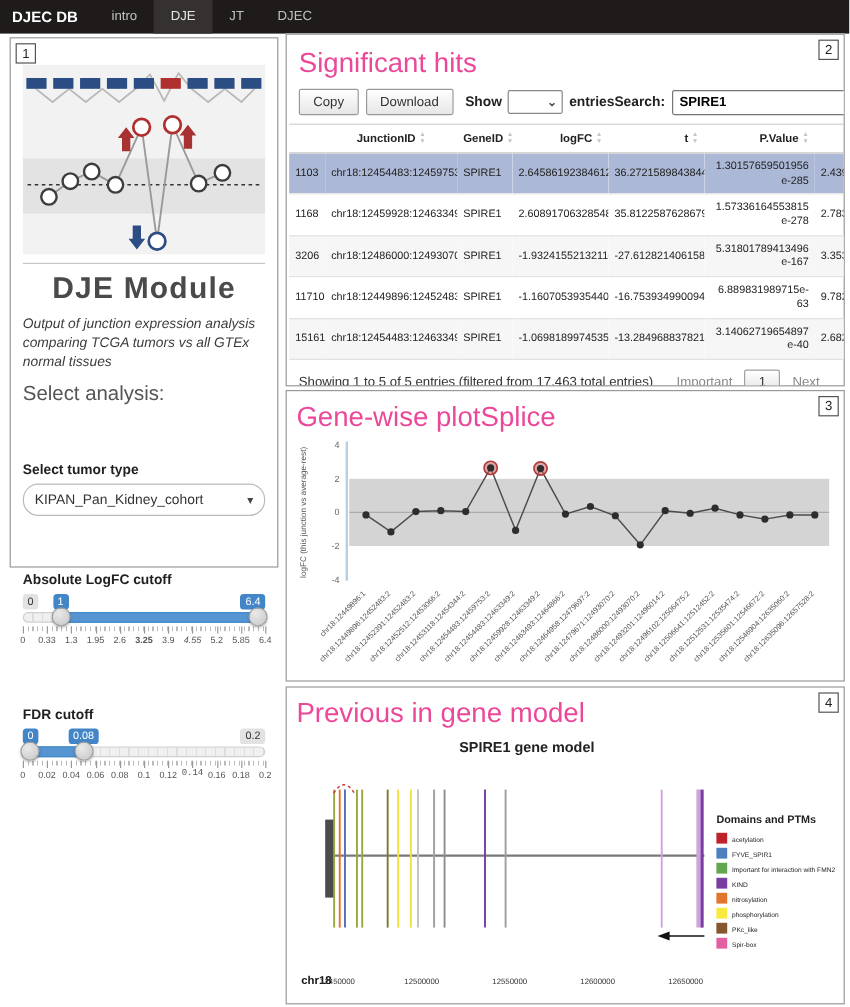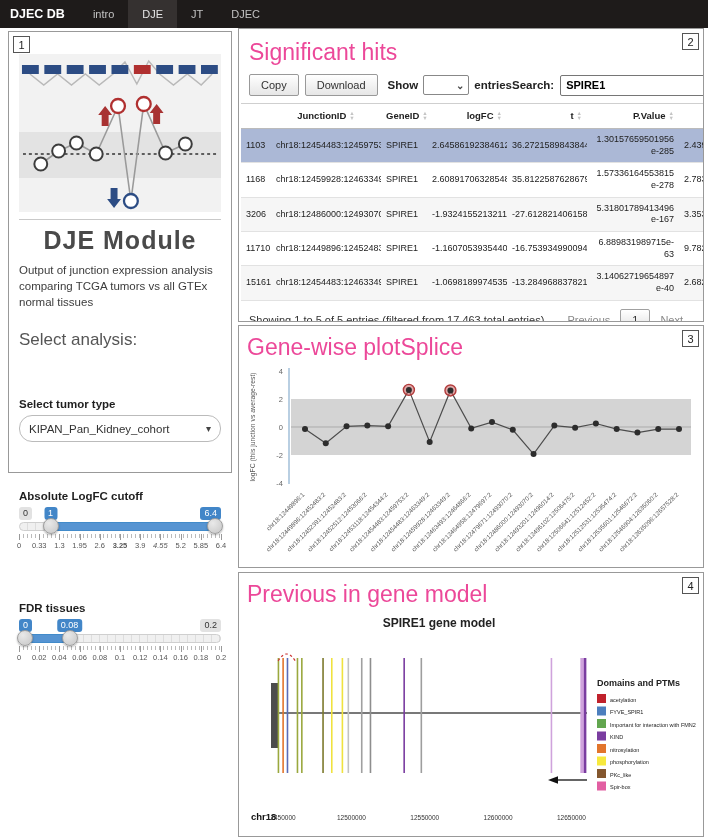--- a/index.html
+++ b/index.html
@@ -17,21 +17,21 @@
   .badge { position: absolute; width: 17px; height: 17px; border: 1px solid #555; background: #fff; color: #222; font-size: 11px; display: flex; align-items: center; justify-content: center; z-index: 5; }
   .badge.tl { top: 4px; left: 4px; } .badge.tr { top: 4px; right: 4px; }
   .panel-title { font-size: 23px; font-weight: 400; color: #ec4899; }
 
   
   #panel1 { left: 8px; top: 31px; width: 224px; height: 442px; padding: 8px 10px; }
   .logo-wrap { margin-top: 14px; background: #f2f2f2; }
   .logo-wrap svg { display: block; width: 100%; height: 158px; }
   .logo-sep { border: none; border-top: 1px solid #c9c9c9; margin: 7px 0 6px; }
   .module-title { text-align: center; font-size: 25px; font-weight: bold; letter-spacing: 1px; color: #4a4a4a; margin-bottom: 7px; }
-  .module-desc { font-size: 11.5px; color: #3c3c3c; line-height: 1.4; margin-bottom: 20px; }
+  .module-desc { font-size: 11.5px; color: #3c3c3c; line-height: 1.4; margin-bottom: 8px; font-style: italic; }
   .analysis-heading { font-size: 17px; font-weight: 400; color: #555; margin-bottom: 9px; }
   .ctl-label { font-size: 11.5px; font-weight: bold; color: #1f1f1f; margin-bottom: 5px; margin-top: 48px; }
   .select-box { height: 27px; border: 1px solid #bbb; border-radius: 13px; background: #fff; display: flex; align-items: center; justify-content: space-between; padding: 0 9px; font-size: 11.5px; color: #333; margin-bottom: 13px; cursor: pointer; }
   .caret { font-size: 10px; color: #444; }
 
   
   .irs { position: relative; height: 47px; margin-bottom: 4px; }
   .irs-bubble { position: absolute; top: 0; font-size: 9px; padding: 1px 4px; border-radius: 3px; line-height: 1.2; }
   .irs-bubble.blue { background: #4286c8; color: #fff; }
   .irs-bubble.gray { background: #e2e2e2; color: #333; }
@@ -176,21 +176,21 @@
           <span class="glabel" style="left: 70%; font-style: italic;">4.55</span>
           <div class="tick" style="left: 80%;"></div>
           <span class="glabel" style="left: 80%;">5.2</span>
           <div class="tick" style="left: 90%;"></div>
           <span class="glabel" style="left: 90%;">5.85</span>
           <div class="tick" style="left: 100%;"></div>
           <span class="glabel" style="left: 100%;">6.4</span>
         </div>
     </div>
 
-    <div class="ctl-label">FDR tissues</div>
+    <div class="ctl-label">FDR cutoff</div>
     <div class="irs">
       <span class="irs-bubble blue" style="left:0">0</span>
       <span class="irs-bubble blue" style="left:25%;transform:translateX(-50%)">0.08</span>
       <span class="irs-bubble gray" style="right:0">0.2</span>
       <div class="irs-line"></div>
       <div class="irs-bar" style="left:0;width:25%"></div>
       <div class="irs-handle" style="left:-2px"></div>
       <div class="irs-handle" style="left:calc(25% - 8px)"></div>
       <div class="irs-grid">
           <div class="mticks"></div>
@@ -202,21 +202,21 @@
           <span class="glabel" style="left: 20%;">0.04</span>
           <div class="tick" style="left: 30%;"></div>
           <span class="glabel" style="left: 30%;">0.06</span>
           <div class="tick" style="left: 40%;"></div>
           <span class="glabel" style="left: 40%;">0.08</span>
           <div class="tick" style="left: 50%;"></div>
           <span class="glabel" style="left: 50%;">0.1</span>
           <div class="tick" style="left: 60%;"></div>
           <span class="glabel" style="left: 60%;">0.12</span>
           <div class="tick" style="left: 70%;"></div>
-          <span class="glabel" style="left: 70%;">0.14</span>
+          <span class="glabel" style="left: 70%; font-family: Liberation Mono, monospace;">0.14</span>
           <div class="tick" style="left: 80%;"></div>
           <span class="glabel" style="left: 80%;">0.16</span>
           <div class="tick" style="left: 90%;"></div>
           <span class="glabel" style="left: 90%;">0.18</span>
           <div class="tick" style="left: 100%;"></div>
           <span class="glabel" style="left: 100%;">0.2</span>
         </div>
     </div>
   </div>
 
@@ -319,21 +319,21 @@
               <td class="r">-1.06981899745359</td>
               <td class="r">-13.2849688378219</td>
               <td class="r wrap">3.14062719654897e-40</td>
               <td class="l">2.6828505</td>
             </tr>
           </tbody>
       </table>
       <div class="dt-footer">
         <span>Showing 1 to 5 of 5 entries (filtered from 17,463 total entries)</span>
         <div class="dt-pages">
-          <span class="page-prev">Previous</span>
+          <span class="page-prev">Important</span>
           <span class="page-num">1</span>
           <span class="page-next">Next</span>
         </div>
       </div>
     </div>
   </div>
 
   <div class="panel" id="panel3">
     <div class="badge tr">3</div>
     <div class="panel-title">Gene-wise plotSplice</div>

